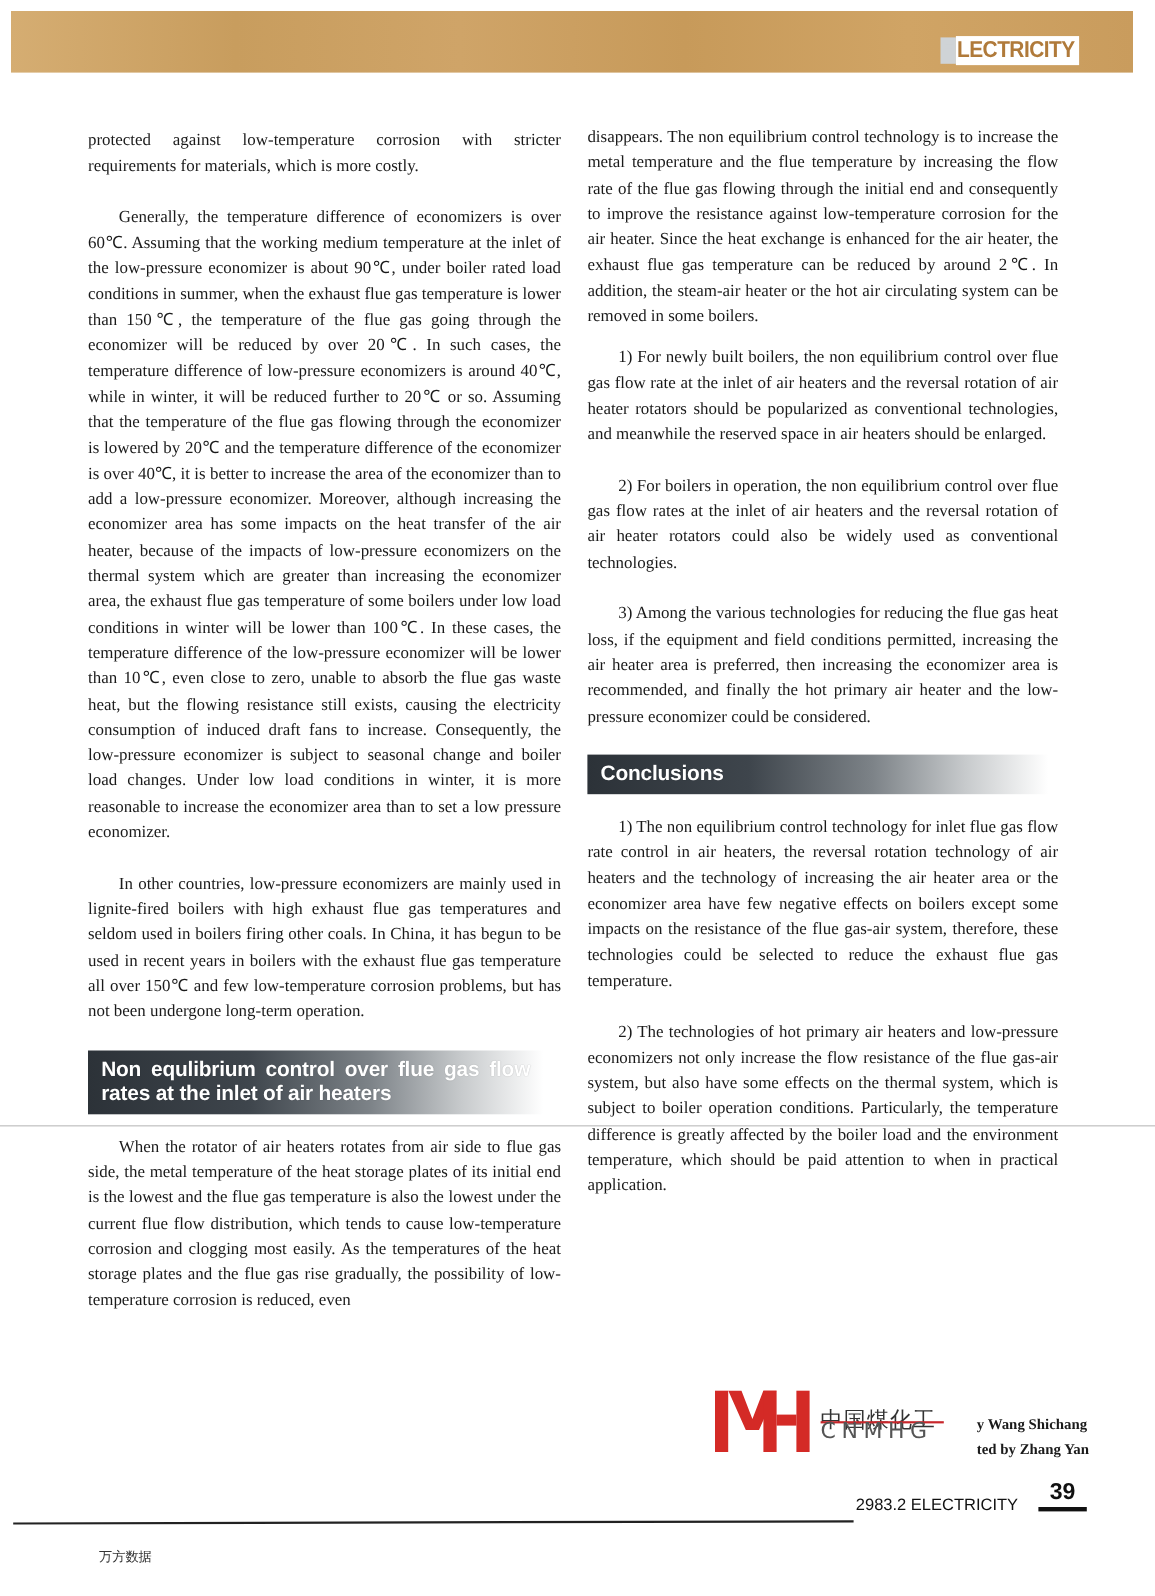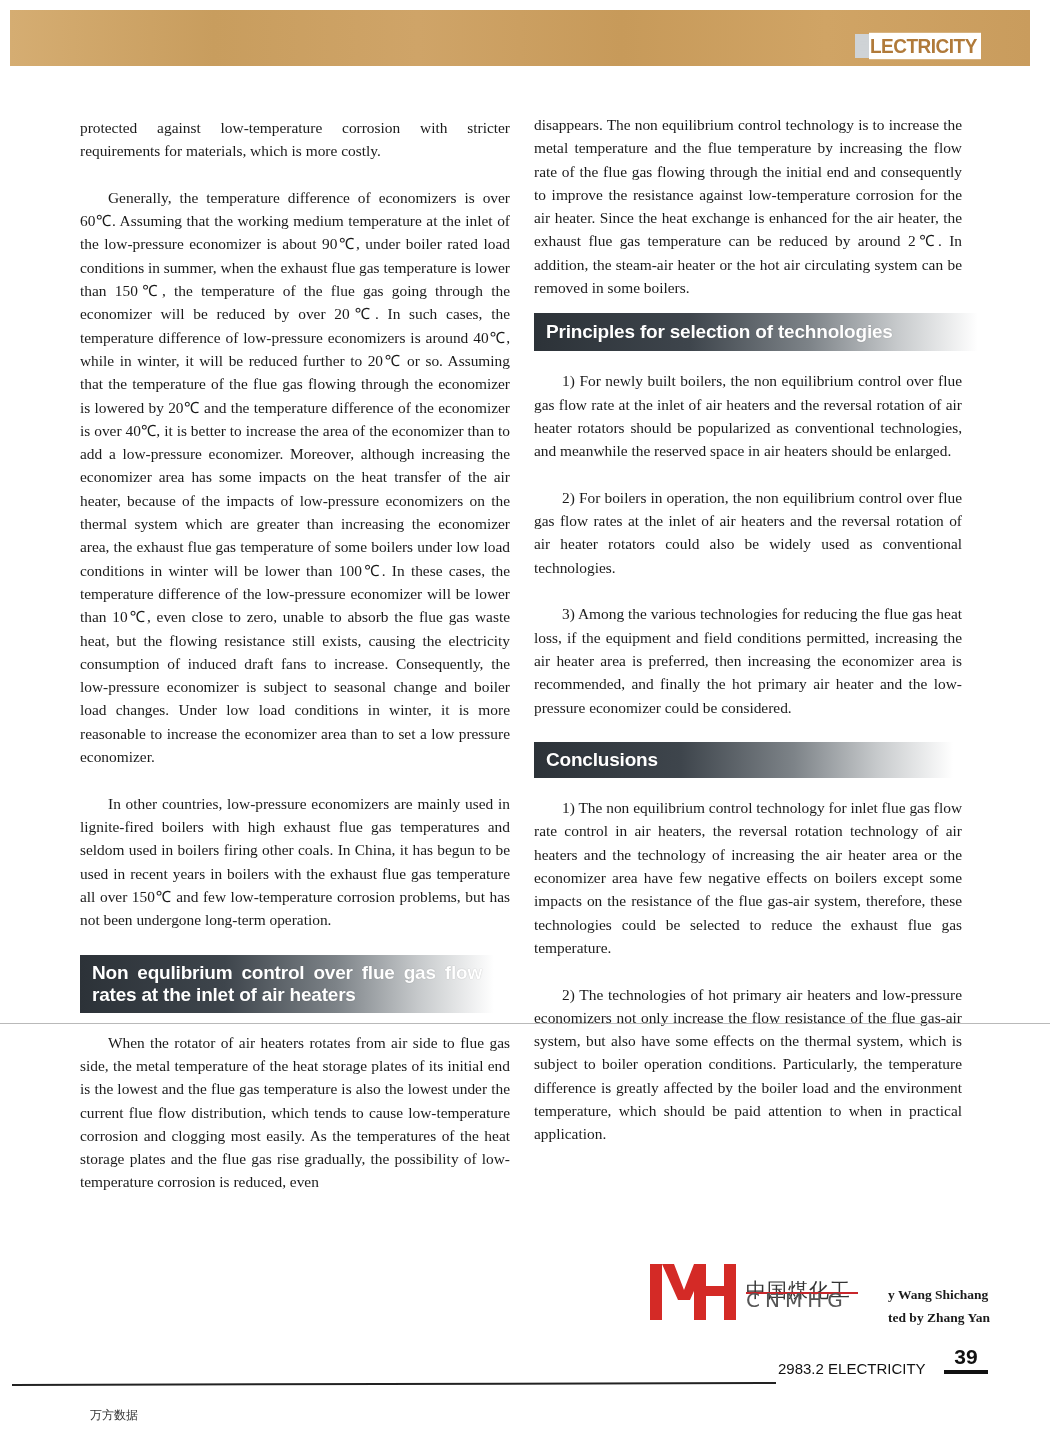--- a/index.html
+++ b/index.html
@@ -52,21 +52,20 @@
 <div class="col col-left">
   <p>protected against low-temperature corrosion with stricter requirements for materials, which is more costly.</p>
   <p class="ind">Generally, the temperature difference of economizers is over 60℃. Assuming that the working medium temperature at the inlet of the low-pressure economizer is about 90℃, under boiler rated load conditions in summer, when the exhaust flue gas temperature is lower than 150℃, the temperature of the flue gas going through the economizer will be reduced by over 20℃. In such cases, the temperature difference of low-pressure economizers is around 40℃, while in winter, it will be reduced further to 20℃ or so. Assuming that the temperature of the flue gas flowing through the economizer is lowered by 20℃ and the temperature difference of the economizer is over 40℃, it is better to increase the area of the economizer than to add a low-pressure economizer. Moreover, although increasing the economizer area has some impacts on the heat transfer of the air heater, because of the impacts of low-pressure economizers on the thermal system which are greater than increasing the economizer area, the exhaust flue gas temperature of some boilers under low load conditions in winter will be lower than 100℃. In these cases, the temperature difference of the low-pressure economizer will be lower than 10℃, even close to zero, unable to absorb the flue gas waste heat, but the flowing resistance still exists, causing the electricity consumption of induced draft fans to increase. Consequently, the low-pressure economizer is subject to seasonal change and boiler load changes. Under low load conditions in winter, it is more reasonable to increase the economizer area than to set a low pressure economizer.</p>
   <p class="ind">In other countries, low-pressure economizers are mainly used in lignite-fired boilers with high exhaust flue gas temperatures and seldom used in boilers firing other coals. In China, it has begun to be used in recent years in boilers with the exhaust flue gas temperature all over 150℃ and few low-temperature corrosion problems, but has not been undergone long-term operation.</p>
   <div class="heading h1">Non equlibrium control over flue gas flow rates at the inlet of air heaters</div>
   <p class="ind last">When the rotator of air heaters rotates from air side to flue gas side, the metal temperature of the heat storage plates of its initial end is the lowest and the flue gas temperature is also the lowest under the current flue flow distribution, which tends to cause low-temperature corrosion and clogging most easily. As the temperatures of the heat storage plates and the flue gas rise gradually, the possibility of low-temperature corrosion is reduced, even</p>
 </div>
 
 <div class="col col-right">
   <p style="margin-bottom:14px;">disappears. The non equilibrium control technology is to increase the metal temperature and the flue temperature by increasing the flow rate of the flue gas flowing through the initial end and consequently to improve the resistance against low-temperature corrosion for the air heater. Since the heat exchange is enhanced for the air heater, the exhaust flue gas temperature can be reduced by around 2℃. In addition, the steam-air heater or the hot air circulating system can be removed in some boilers.</p>
-  <div class="heading h2">Principles for selection of technologies</div>
   <p class="ind">1) For newly built boilers, the non equilibrium control over flue gas flow rate at the inlet of air heaters and the reversal rotation of air heater rotators should be popularized as conventional technologies, and meanwhile the reserved space in air heaters should be enlarged.</p>
   <p class="ind">2) For boilers in operation, the non equilibrium control over flue gas flow rates at the inlet of air heaters and the reversal rotation of air heater rotators could also be widely used as conventional technologies.</p>
   <p class="ind" style="">3) Among the various technologies for reducing the flue gas heat loss, if the equipment and field conditions permitted, increasing the air heater area is preferred, then increasing the economizer area is recommended, and finally the hot primary air heater and the low-pressure economizer could be considered.</p>
   <div class="heading h3">Conclusions</div>
   <p class="ind">1) The non equilibrium control technology for inlet flue gas flow rate control in air heaters, the reversal rotation technology of air heaters and the technology of increasing the air heater area or the economizer area have few negative effects on boilers except some impacts on the resistance of the flue gas-air system, therefore, these technologies could be selected to reduce the exhaust flue gas temperature.</p>
   <p class="ind last">2) The technologies of hot primary air heaters and low-pressure economizers not only increase the flow resistance of the flue gas-air system, but also have some effects on the thermal system, which is subject to boiler operation conditions. Particularly, the temperature difference is greatly affected by the boiler load and the environment temperature, which should be paid attention to when in practical application.</p>
 </div>
 
 <div class="rule-mid"></div>
 

